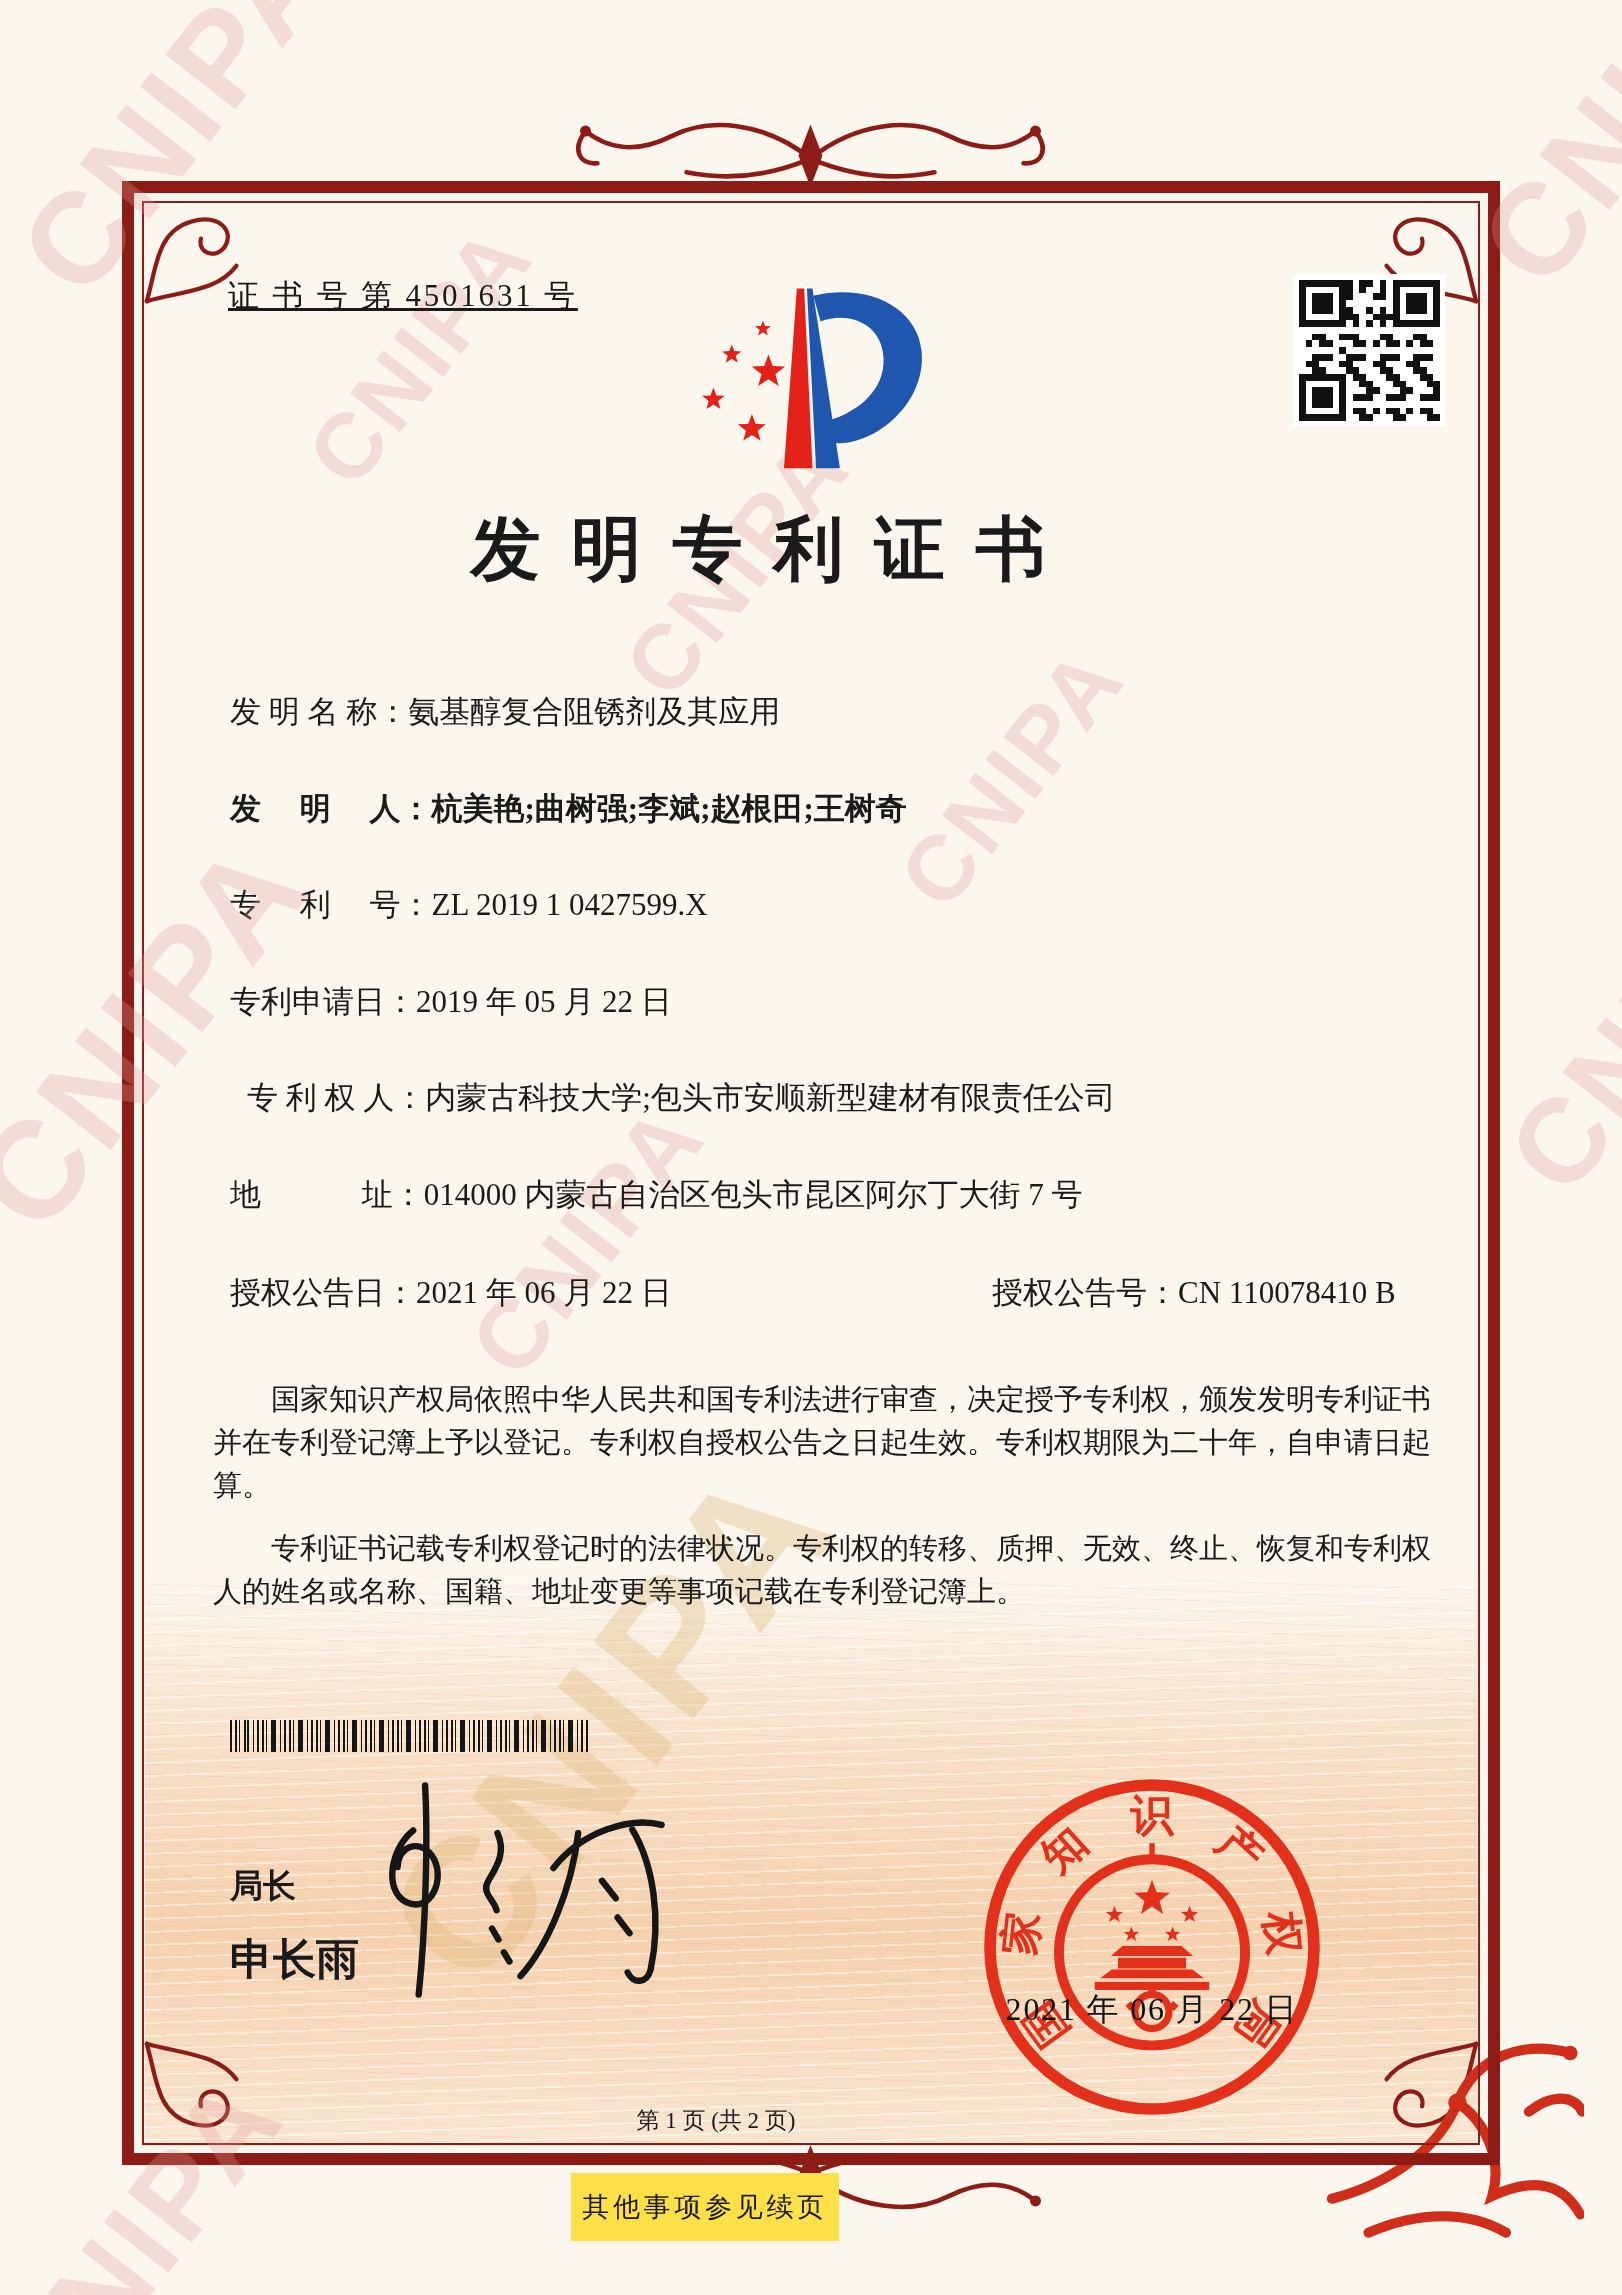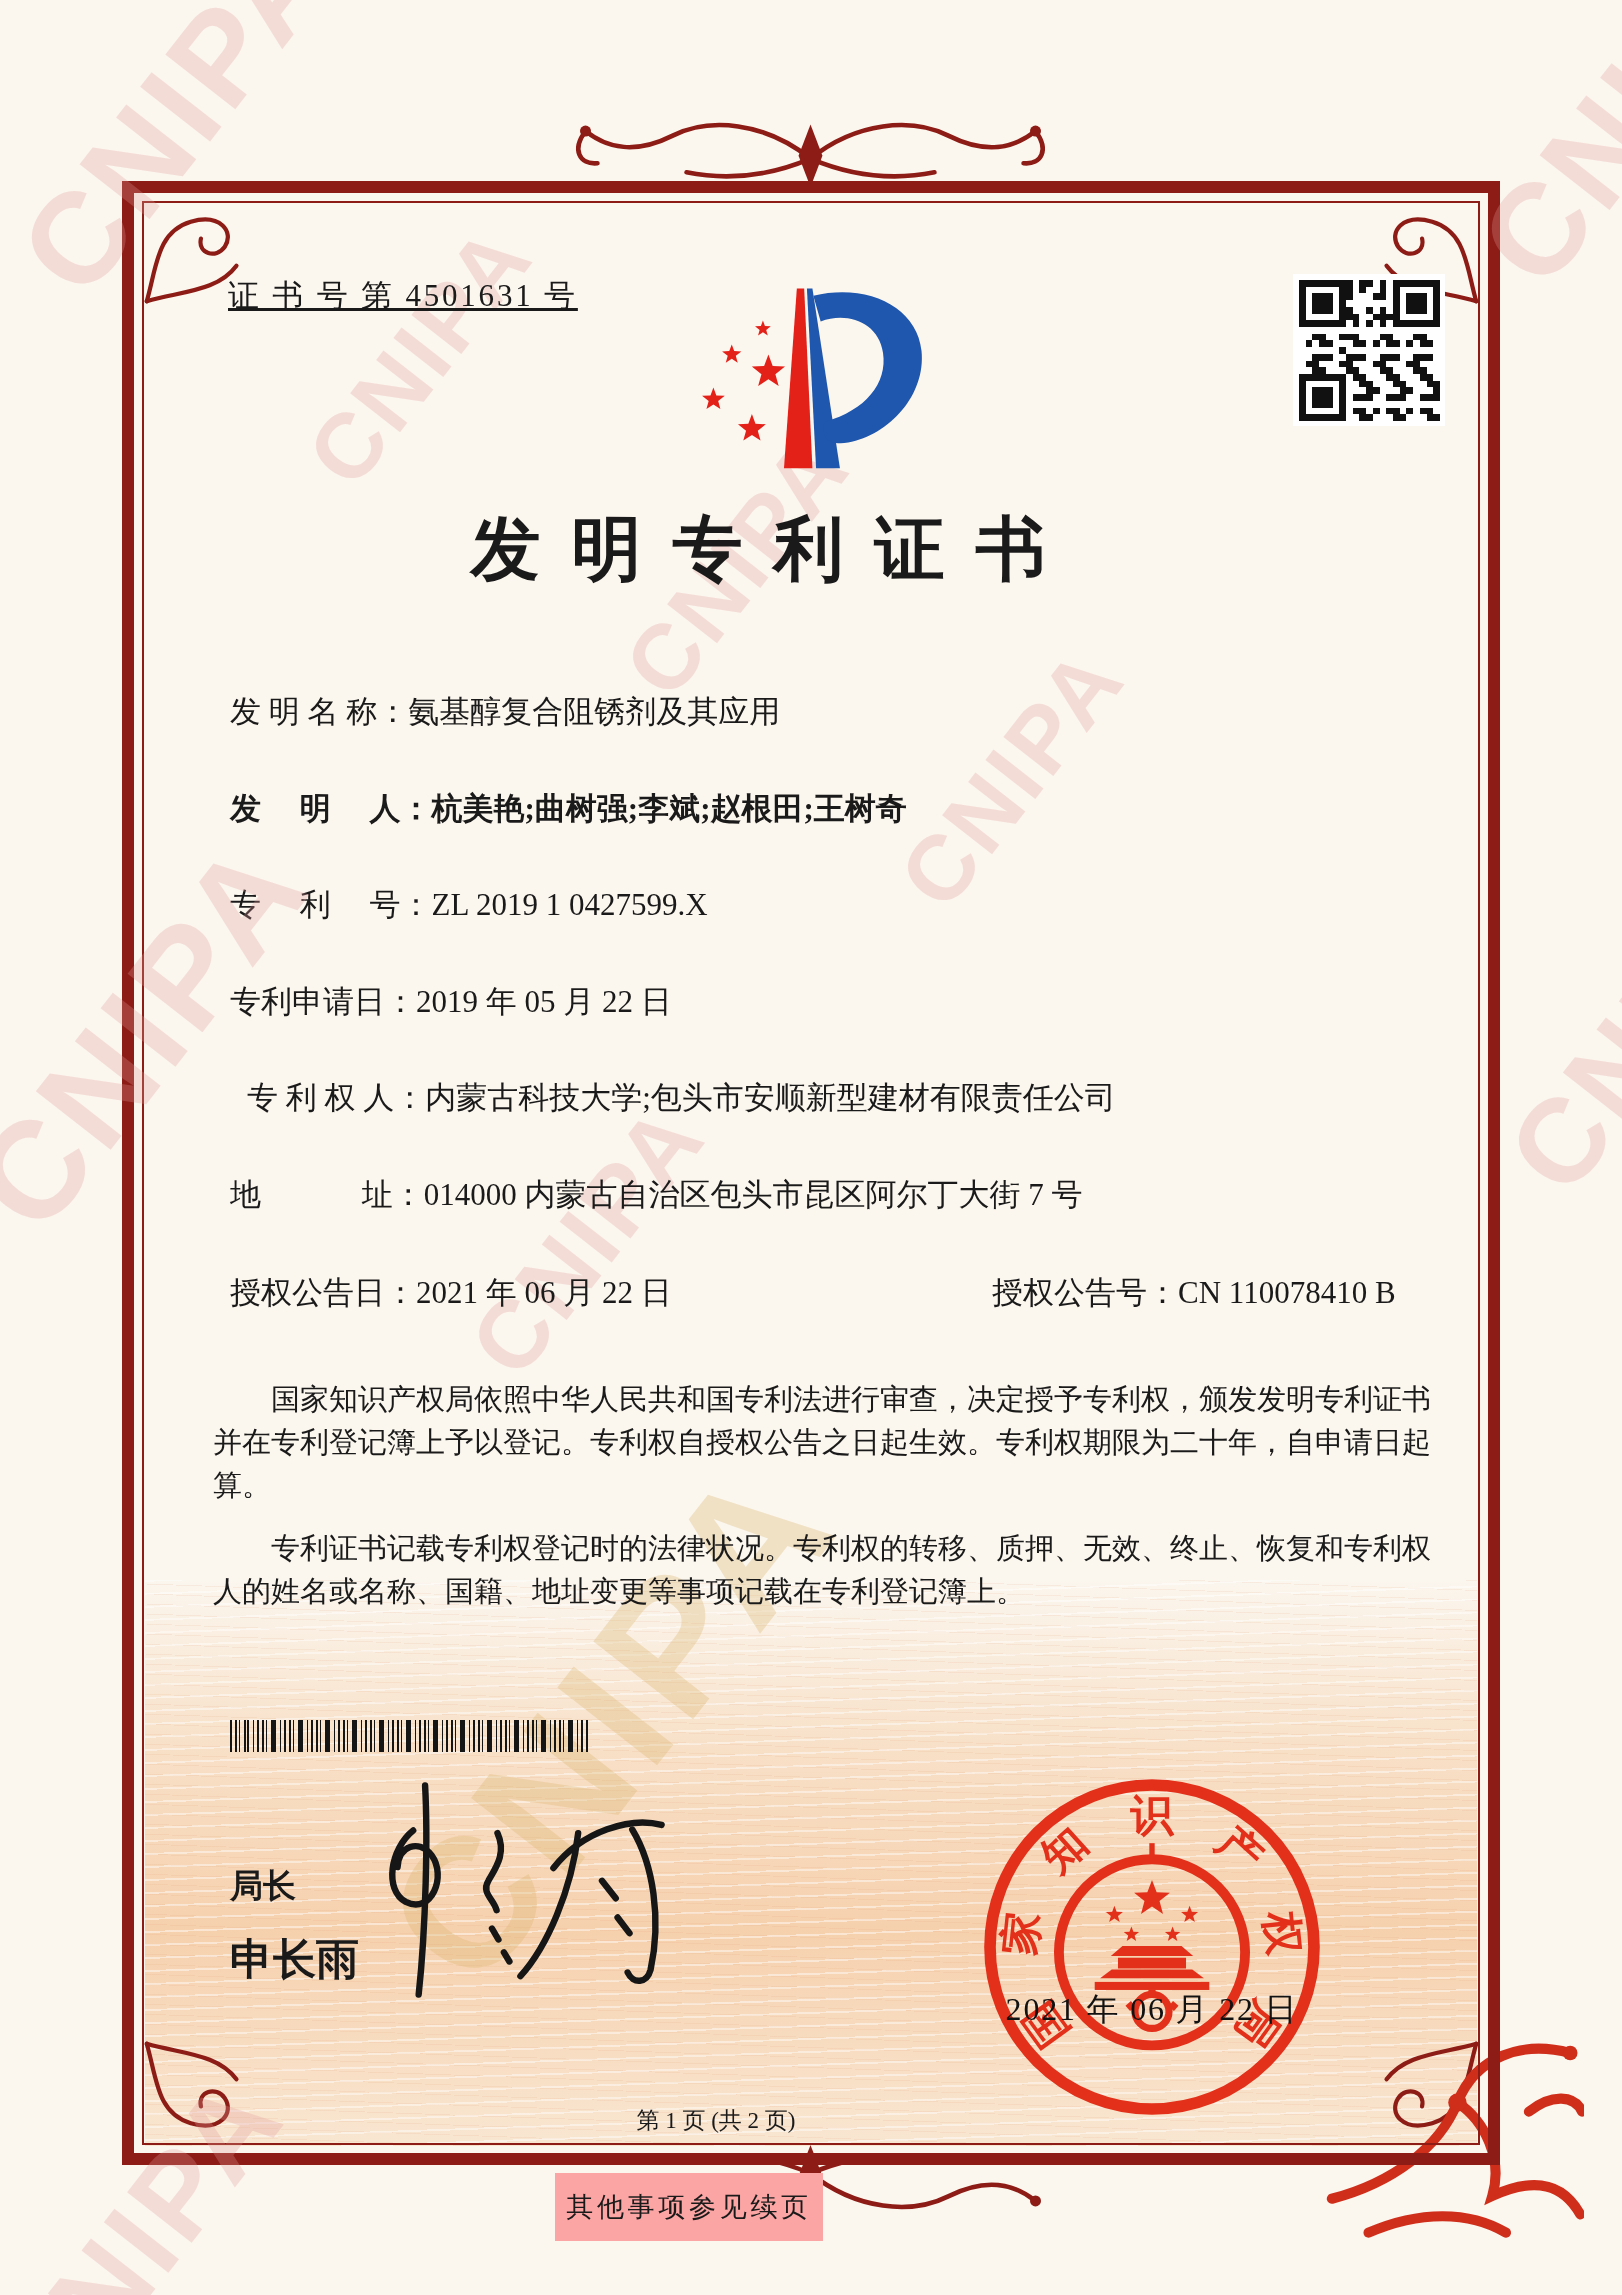--- a/index.html
+++ b/index.html
@@ -68,21 +68,21 @@
   .seal svg{position:absolute;inset:0;}
   .seal-ring{position:absolute;inset:0;}
   .seal-ring span{position:absolute;left:50%;top:50%;font-size:43px;font-weight:700;
       color:#e2301a;font-family:"Liberation Serif","DejaVu Serif",serif;}
   .seal-date{position:absolute;left:0;top:220px;width:100%;text-align:center;
       font-size:32px;letter-spacing:1.8px;color:#121212;z-index:5;white-space:nowrap;}
 
   
   .page-footer{position:absolute;left:122px;top:2105px;width:1188px;text-align:center;
       font-size:23px;z-index:3;}
-  .continuation{position:absolute;left:555px;top:2173px;width:268px;height:68px;background:#fca5a5;
+  .continuation{position:absolute;left:571px;top:2173px;width:268px;height:68px;background:#fde047;
       text-align:center;line-height:68px;font-size:27px;letter-spacing:3.7px;z-index:3;}
 </style>
 </head>
 <body>
 
 <div class="page">
 
   <div class="band"></div>
 
   <div class="wm top" style="left:-32px;top:37px;font-size:129px;">CNIPA</div>

